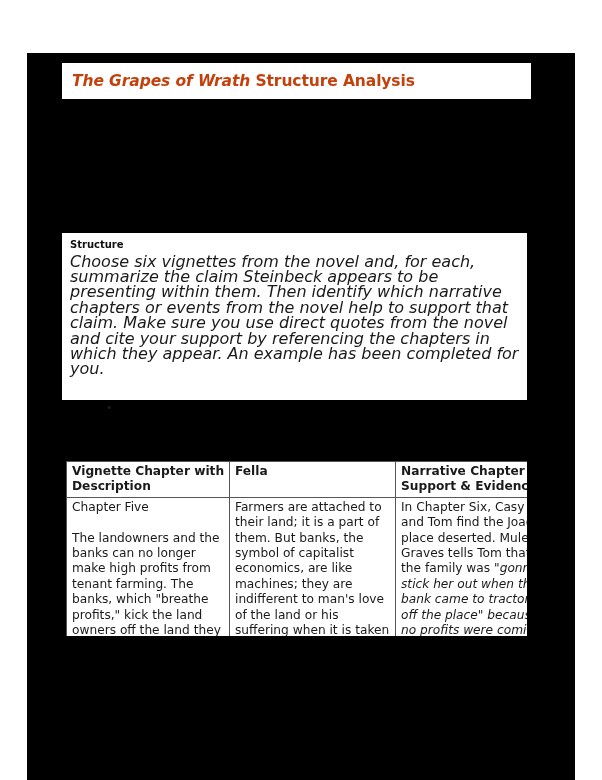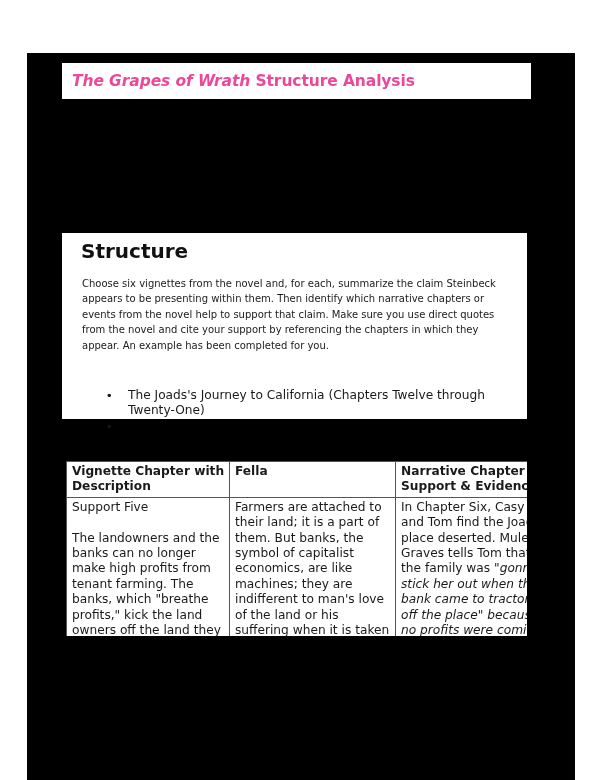--- a/index.html
+++ b/index.html
@@ -34,52 +34,53 @@
     height: 36px;
     background: #ffffff;
     display: flex;
     align-items: center;
     box-sizing: border-box;
     padding: 0 10px;
   }
   #title-text {
     font-size: 15.5px;
     font-weight: bold;
-    color: #ec4899;
+    color: #c2410c;
     letter-spacing: -0.1px;
     white-space: nowrap;
   }
   #title-text .ital {
     font-style: italic;
   }
 
   
   #content-block {
     position: absolute;
     left: 62px;
     top: 233px;
     width: 465px;
     background: #ffffff;
     box-sizing: border-box;
     padding: 6px 8px 0 8px;
   }
 
   #section-heading {
-    font-size: 20px;
+    font-size: 10px;
     font-weight: bold;
     color: #111111;
-    margin: 0 0 2px 11px;
+    margin: 0 0 2px 0;
     line-height: 1.25;
   }
 
   .body-para {
-    font-size: 10px;
+    font-size: 16px;
     line-height: 15.4px;
     color: #1a1a1a;
-    margin: 12px;
+    margin: 0;
+    font-style: italic;
   }
   .para-gap {
     height: 15px;
   }
 
   #bullet-list {
     margin: 8px 0 0 0;
     padding: 0 0 0 36px;
     list-style: none;
   }
@@ -154,41 +155,40 @@
 
   <div class="para-gap"></div>
 
 
   <ul id="bullet-list">
     <li>
       <span class="bullet-glyph">•</span>
     </li>
     <li>
       <span class="bullet-glyph">•</span>
-      <span>The Joads's Journey to California (Chapters Twelve through Twenty-One)</span>
     </li>
     <li>
       <span class="bullet-glyph">•</span>
     </li>
   </ul>
 </div>
 
 <div id="table-clip">
   <table id="analysis-table">
     <thead>
       <tr>
         <th class="col-1">Vignette Chapter with Description</th>
         <th class="col-2">Fella</th>
         <th class="col-3">Narrative Chapter Support &amp; Evidence</th>
       </tr>
     </thead>
     <tbody>
       <tr>
         <td class="col-1">
-          <p class="cell-para">Support Five</p>
+          <p class="cell-para">Chapter Five</p>
           <div class="cell-gap"></div>
           <p class="cell-para">The landowners and the banks can no longer make high profits from tenant farming. The banks, which "breathe profits," kick the land owners off the land they are attached to. Tractors come in like "greater crawlers moving like insects," destroying houses, fences, and</p>
         </td>
         <td class="col-2">
           <p class="cell-para">Farmers are attached to their land; it is a part of them. But banks, the symbol of capitalist economics, are like machines; they are indifferent to man's love of the land or his suffering when it is taken from him.</p>
         </td>
         <td class="col-3">
           <p class="cell-para"><span>In Chapter Six, Casy and Tom find the Joad place deserted. Muley Graves tells Tom that the family was "</span><span class="quote-ital">gonna stick her out when the bank came to tractorin' off the place</span><span>" </span><span class="quote-ital">because no profits were coming in from farming. Casy later observes that a "Fella get use' to a place, it's hard to go."</span><span> Later, in Chapter Ten, when it's time for the</span></p>
         </td>
       </tr>

